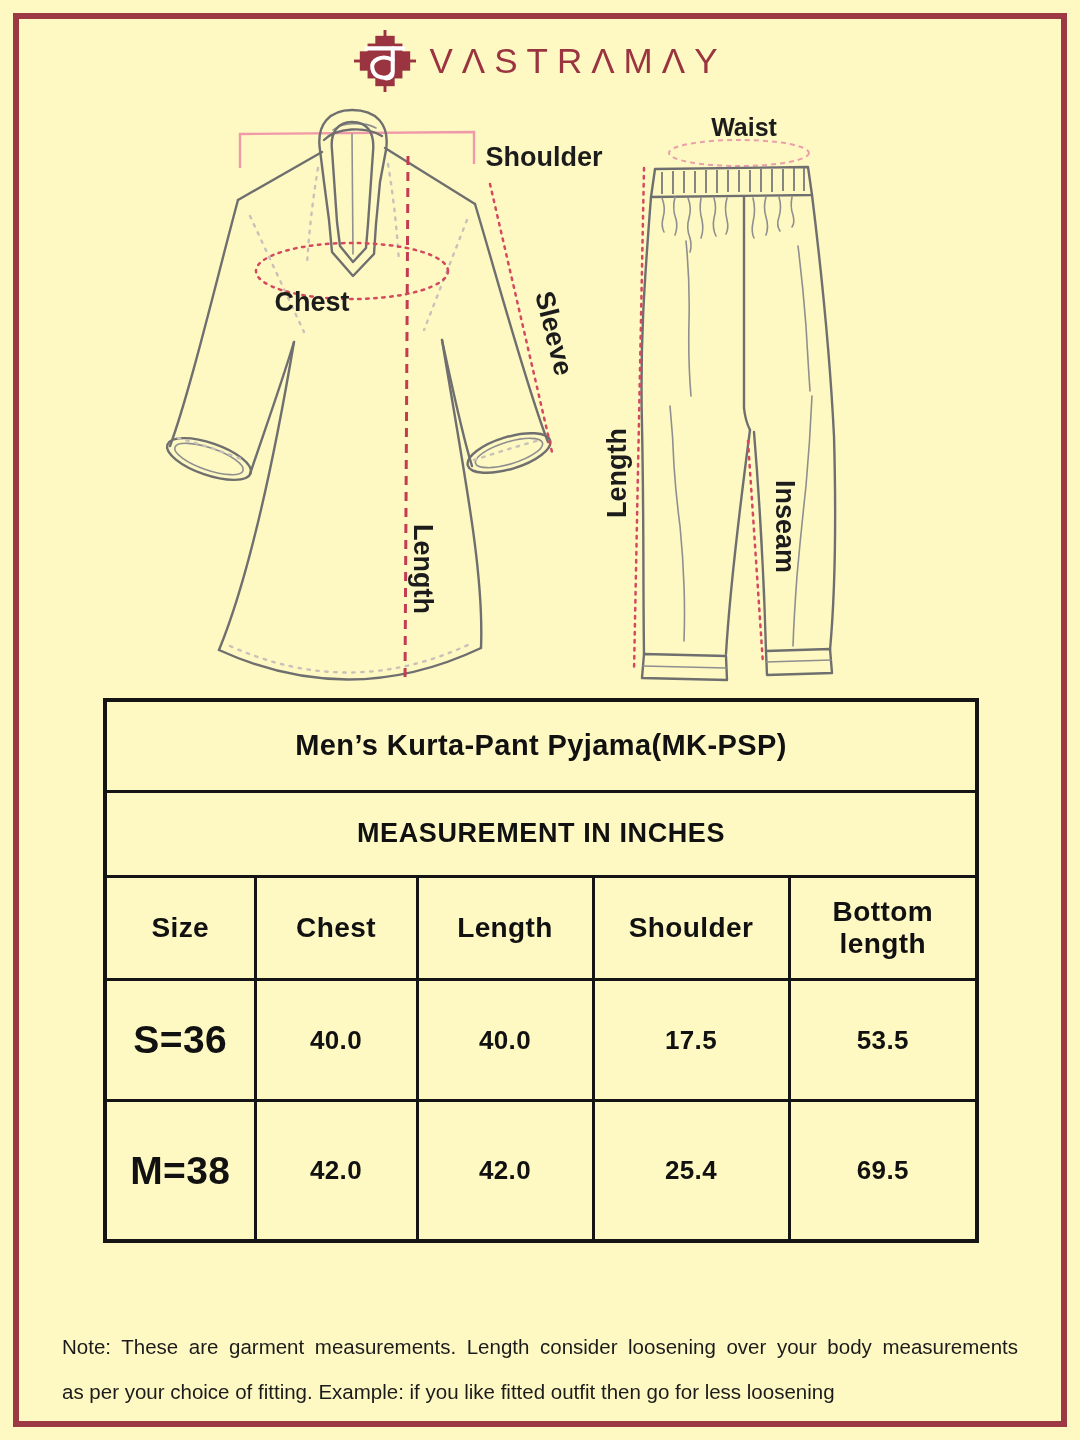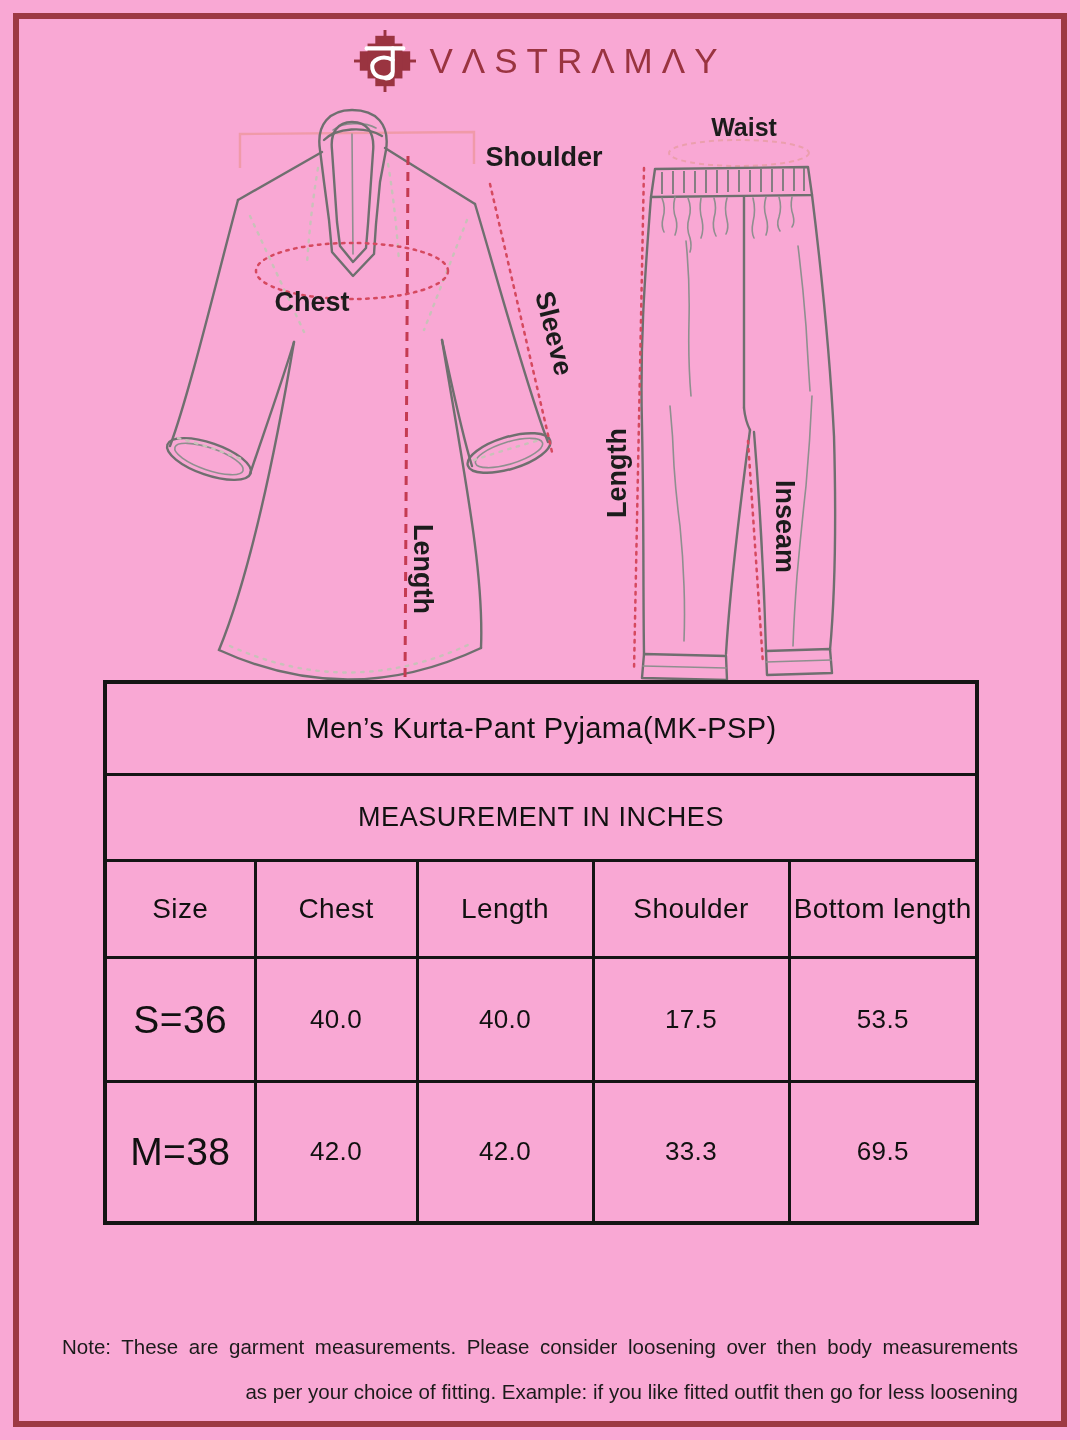--- a/index.html
+++ b/index.html
@@ -1,16 +1,16 @@
 <!DOCTYPE html>
 <html><head>
 <meta charset="utf-8">
 <style>
   html,body{margin:0;padding:0;background:#ffffff;}
-  .page{position:relative;width:1080px;height:1440px;background:#f9a8d4;overflow:hidden;
+  .page{position:relative;width:1080px;height:1440px;background:#fef9c3;overflow:hidden;
         font-family:"Liberation Sans",sans-serif;}
   .frame{position:absolute;inset:13px;border:6px solid #9d3944;}
 
   
   .logo{position:absolute;left:0;top:30px;width:1080px;display:flex;
         justify-content:center;align-items:center;gap:14px;}
   .logo-text{font-size:35px;letter-spacing:9px;color:#9a3440;font-weight:400;}
 
   
   .kurta-svg{position:absolute;left:152px;top:104px;}
@@ -20,35 +20,35 @@
   .g-tick{stroke:#7a7a7a;stroke-width:1.8;fill:none;}
   .l-dot{stroke:#c9c1b9;stroke-width:2.4;fill:none;stroke-dasharray:2.5 6.5;stroke-linecap:round;}
   .r-dot{stroke:#d5495f;stroke-width:2.5;fill:none;stroke-dasharray:2.5 5.5;stroke-linecap:round;}
   .r-dash{stroke:#c43b52;stroke-width:3;fill:none;stroke-dasharray:9 7;}
   .pink-line{stroke:#f09aa9;stroke-width:2.4;fill:none;}
   .pink-dot{stroke:#eb9fad;stroke-width:2;fill:none;stroke-dasharray:5 4;}
   .dlabel{font-family:"Liberation Sans",sans-serif;font-weight:bold;font-size:27px;fill:#1c1c1c;}
   .dlabel-s{font-family:"Liberation Sans",sans-serif;font-weight:bold;font-size:25px;fill:#1c1c1c;}
 
   
-  .size-table{position:absolute;left:103px;top:680px;}
+  .size-table{position:absolute;left:103px;top:698px;font-weight:bold;}
   table{border-collapse:collapse;table-layout:fixed;width:872px;height:545px;
         border:4px solid #151515;color:#111;}
   td{border:3px solid #151515;text-align:center;vertical-align:middle;padding:0;
      font-size:26px;letter-spacing:0.4px;}
   td.t-title{font-size:29px;}
   td.t-sub{font-size:27px;letter-spacing:0.6px;}
   td.t-head{font-size:28px;line-height:1.15;margin-top:48px;}
   td.t-size{font-size:39px;}
 
   
   .note{position:absolute;left:62px;top:1324px;width:956px;color:#1b1b1b;
         font-size:20.5px;line-height:45px;}
   .note-line1{text-align:justify;text-align-last:justify;}
-  .note-line2{text-align:right;white-space:nowrap;}
+  .note-line2{white-space:nowrap;}
 </style>
 </head>
 <body>
 
 <div class="page">
   <div class="frame"></div>
 
   <div class="logo">
     <svg width="62" height="62" viewBox="0 0 64 64">
       <g fill="#9a3440">
@@ -197,24 +197,24 @@
         <td class="t-size">S=36</td>
         <td>40.0</td>
         <td>40.0</td>
         <td>17.5</td>
         <td>53.5</td>
       </tr>
       <tr style="height:92px">
         <td class="t-size">M=38</td>
         <td>42.0</td>
         <td>42.0</td>
-        <td>33.3</td>
+        <td>25.4</td>
         <td>69.5</td>
       </tr>
     </tbody>
       </table>
   </div>
 
   <div class="note">
-    <div class="note-line1">Note: These are garment measurements. Please consider loosening over then body measurements</div>
+    <div class="note-line1">Note: These are garment measurements. Length consider loosening over your body measurements</div>
     <div class="note-line2">as per your choice of fitting. Example: if you like fitted outfit then go for less loosening</div>
   </div>
 </div>
 
 </body></html>

